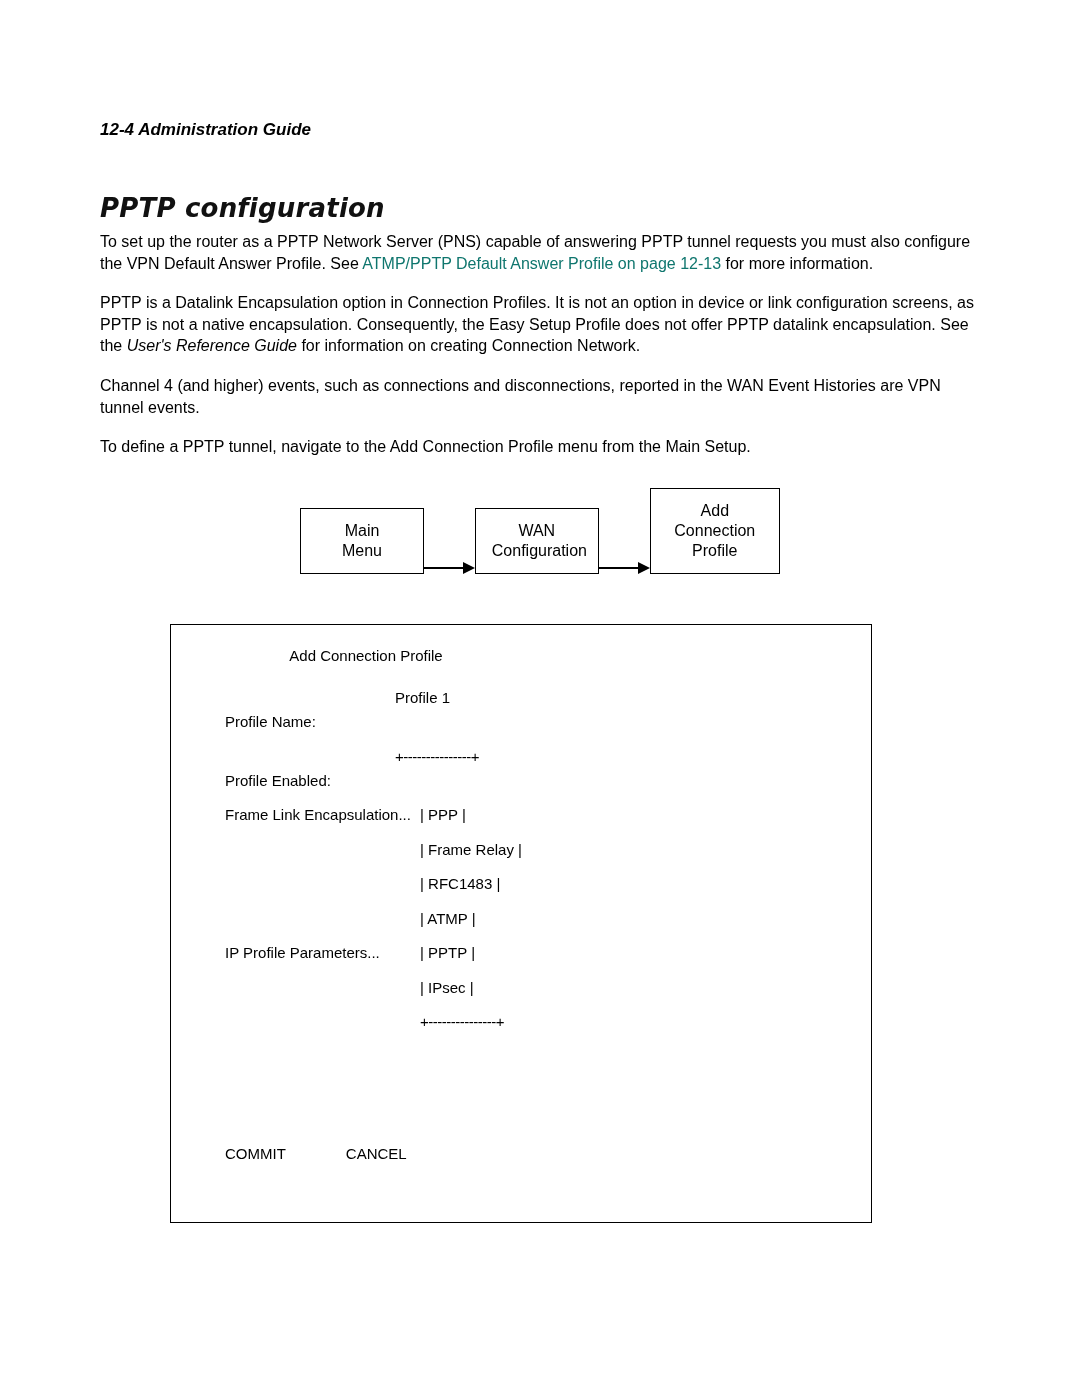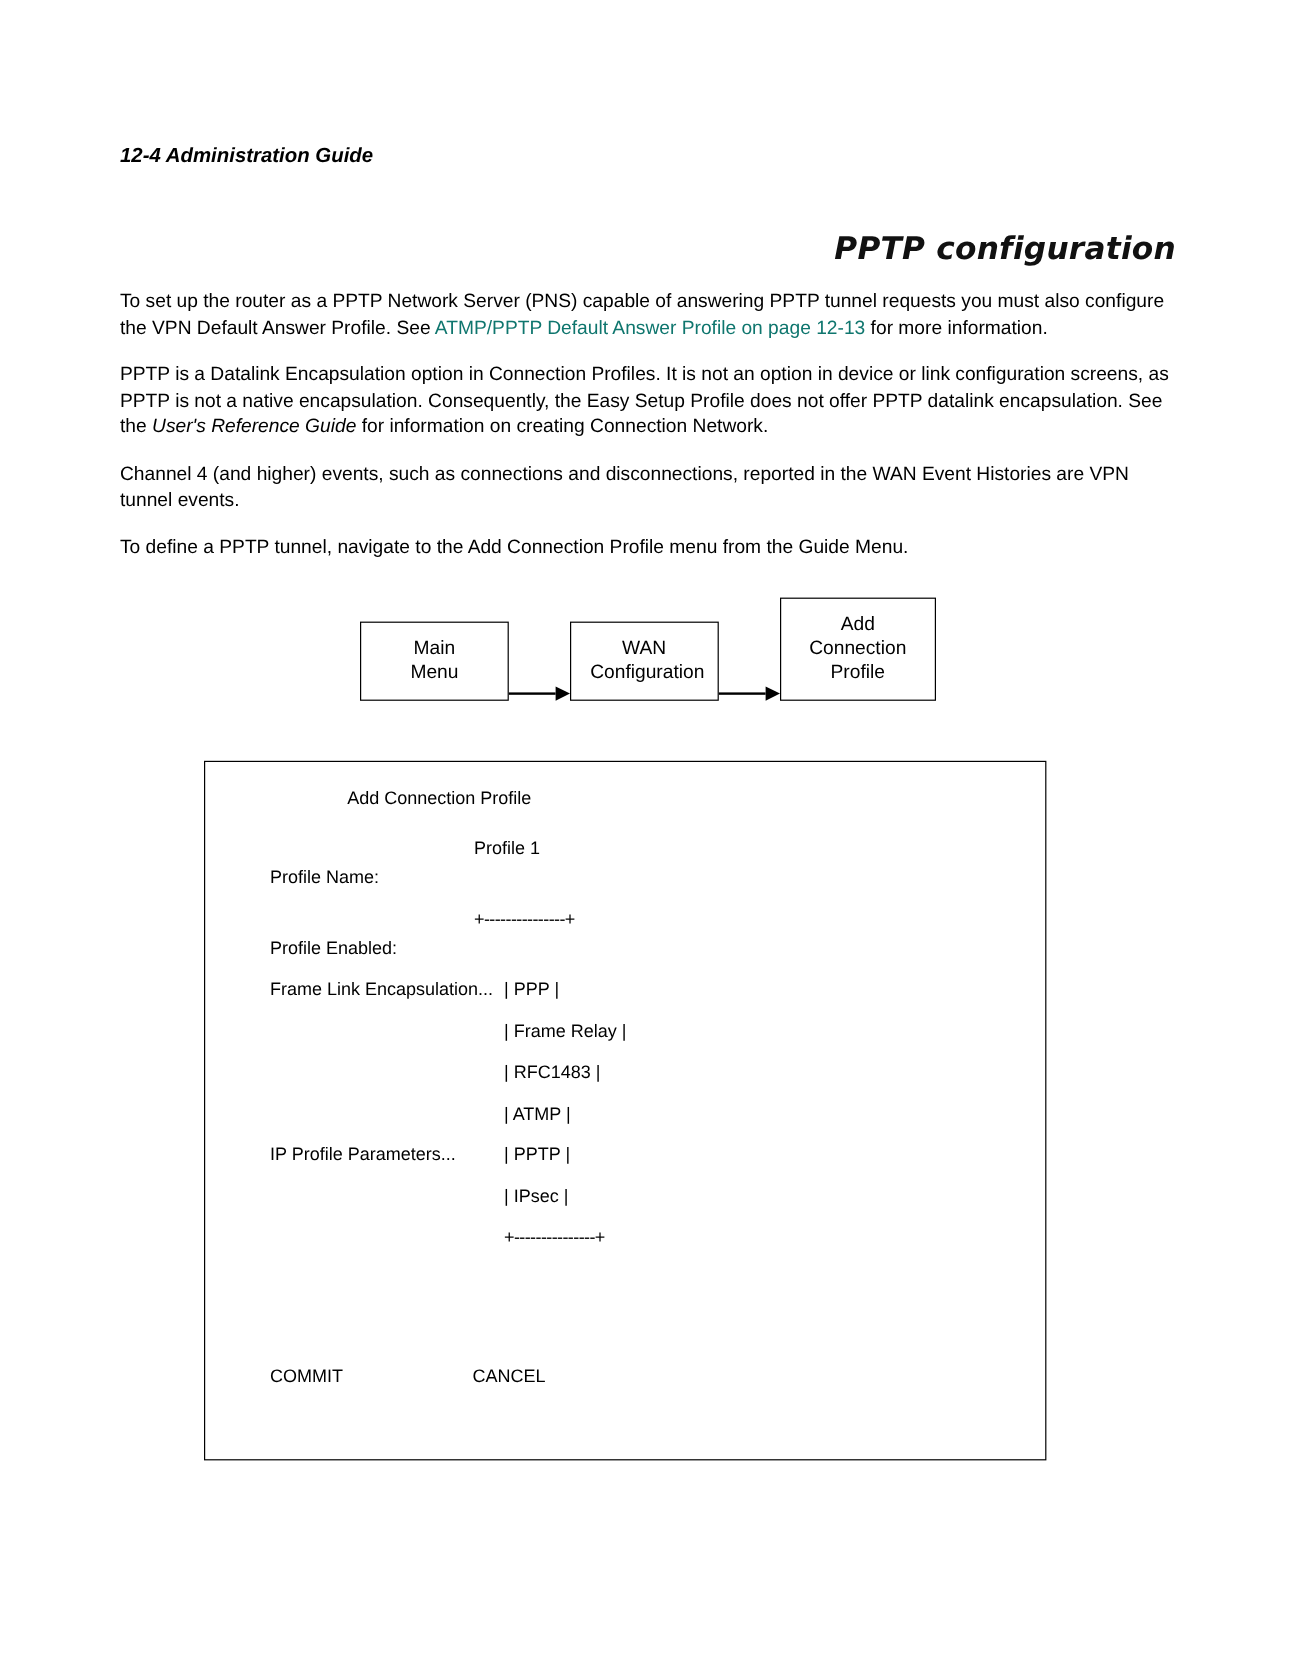--- a/index.html
+++ b/index.html
@@ -19,24 +19,23 @@
     font-style: italic;
     font-weight: bold;
     font-size: 17px;
     margin-bottom: 53px;
   }
   .section-title {
     font-family: "Lucida Sans", "DejaVu Sans", Arial, sans-serif;
     font-style: italic;
     font-weight: 600;
     font-size: 26px;
-    margin-bottom: 18px;
+    margin-bottom: 8px;
     letter-spacing: 0.2px;
     color: #111;
-    text-align: right;
   }
   .para {
     font-size: 16px;
     line-height: 1.35;
     margin-bottom: 18px;
   }
   .link {
     color: #0f766e;
     text-decoration: none;
   }
@@ -106,22 +105,22 @@
     white-space: nowrap;
   }
   .term-col1 { width: 170px; margin-top: 24px; }
   .term-col2 { width: 195px; }
   .opt-line { white-space: nowrap; }
   .opt-border {
     letter-spacing: -0.5px;
   }
   .term-actions {
     display: flex;
-    gap: 108px;
-    margin-top: 64px;
+    gap: 60px;
+    margin-top: 80px;
     padding-left: 24px;
   }
 </style>
 </head>
 <body>
 
 <div class="page">
 
   <div class="header-line">
     <span>12-4</span>
@@ -138,21 +137,21 @@
   </div>
 
   <div class="para">
     <span>PPTP is a Datalink Encapsulation option in Connection Profiles. It is not an option in device or link configuration screens, as PPTP is not a native encapsulation. Consequently, the Easy Setup Profile does not offer PPTP datalink encapsulation. See the </span>
     <span class="italic">User's Reference Guide</span>
     <span> for information on creating Connection Network.</span>
   </div>
 
   <div class="para">Channel 4 (and higher) events, such as connections and disconnections, reported in the WAN Event Histories are VPN tunnel events.</div>
 
-  <div class="para">To define a PPTP tunnel, navigate to the Add Connection Profile menu from the Guide Menu.</div>
+  <div class="para">To define a PPTP tunnel, navigate to the Add Connection Profile menu from the Main Setup.</div>
 
   <div class="flowchart">
     <div class="flow-box">Main
 Menu</div>
     <div class="arrow">
       <div class="arrow-line"></div>
         <div class="arrow-head"></div>
     </div>
     <div class="flow-box">WAN
 Configuration</div>

